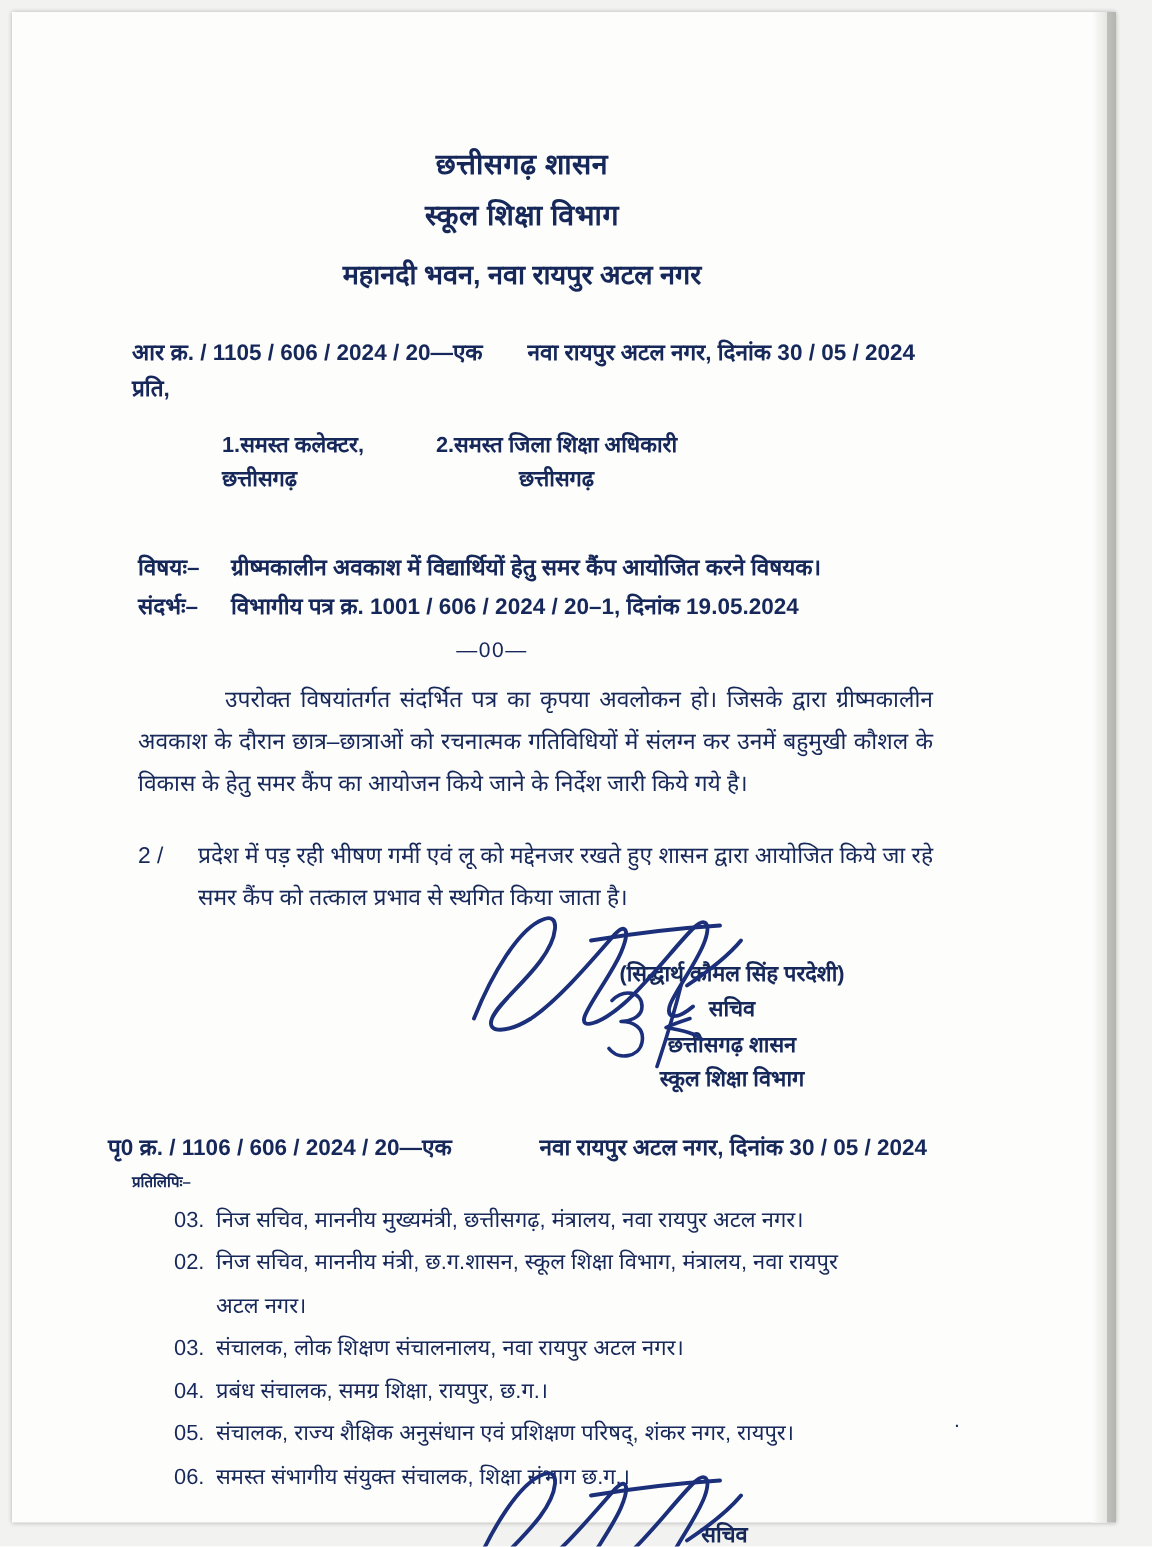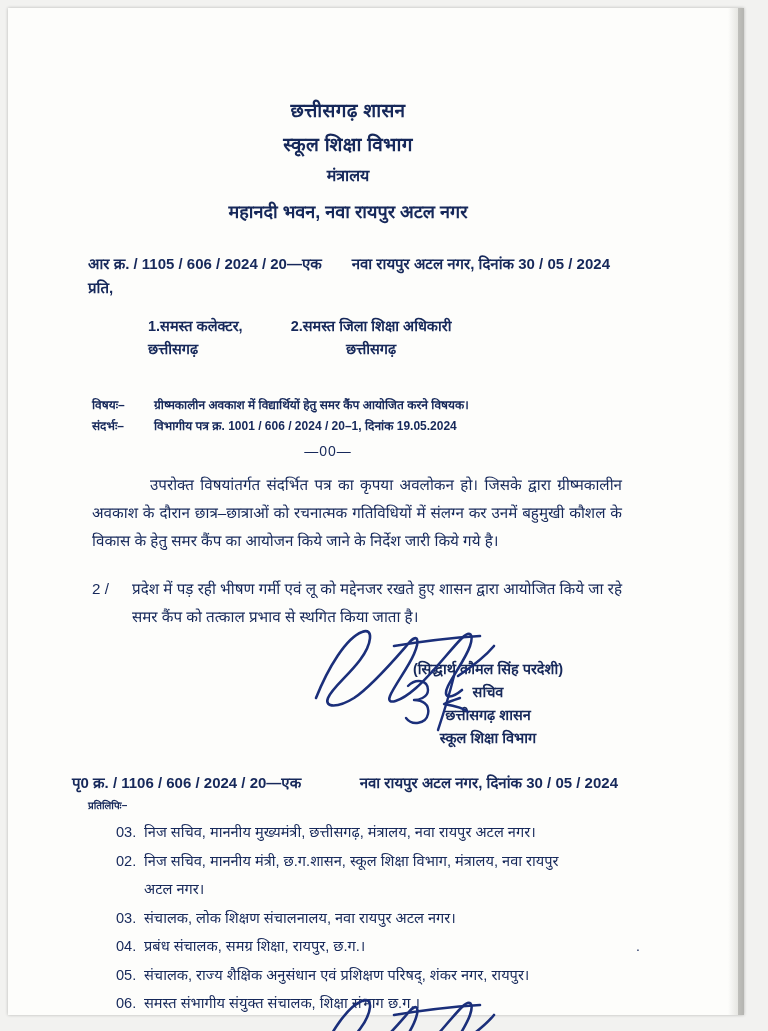--- a/index.html
+++ b/index.html
@@ -99,21 +99,21 @@
     font-weight: 600;
     line-height: 1.6;
   }
   .recipients .col2 { margin-left: 48px; text-align: center; }
 
   
   .subject-block {
     margin-top: 34px;
     padding-left: 84px;
     padding-right: 70px;
-    font-size: 12px;
+    font-size: 15px;
     font-weight: 600;
     line-height: 1.75;
   }
   .subject-row { display: flex; }
   .subject-label { width: 62px; flex: 0 0 62px; }
   .subject-text { flex: 1; }
 
   .dashes {
     text-align: center;
     margin-top: 6px;
@@ -220,21 +220,20 @@
 <div id="page">
   <div class="sheet">
     <div class="scan-edge"></div>
     <div class="scan-edge-dark"></div>
 
     <div class="doc">
 
       <div class="header">
         <div class="h-line1">छत्तीसगढ़ शासन</div>
         <div class="h-line2">स्कूल शिक्षा विभाग</div>
-        <div class="h-line3">मंत्रालय</div>
         <div class="h-line4">महानदी भवन, नवा रायपुर अटल नगर</div>
       </div>
 
       <div class="ref-row">
         <div class="ref-left">आर क्र. / 1105 / 606 / 2024 / 20—एक</div>
         <div class="ref-right">नवा रायपुर अटल नगर, दिनांक 30 / 05 / 2024</div>
       </div>
 
       <div class="prati">प्रति,</div>
 

